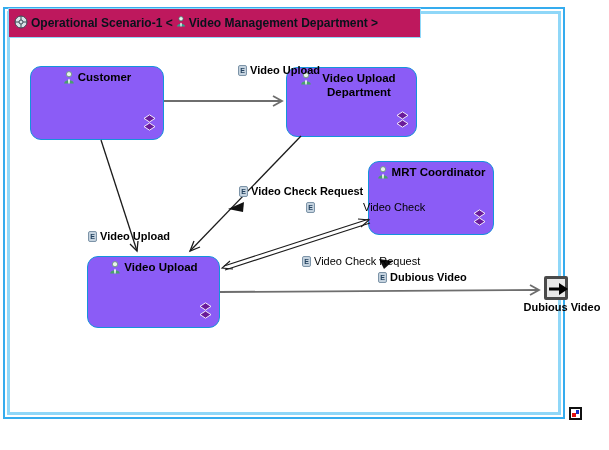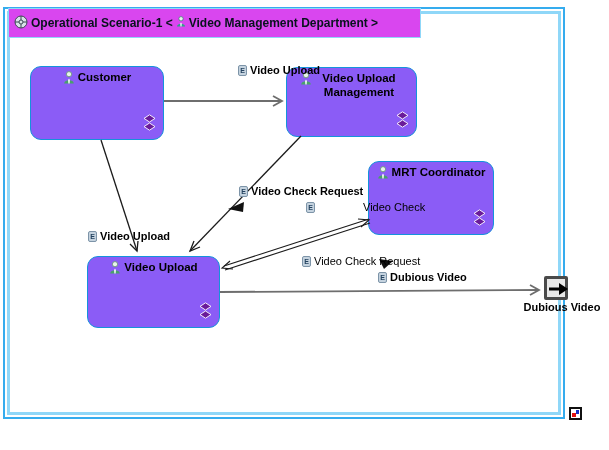--- a/index.html
+++ b/index.html
@@ -7,21 +7,21 @@
          font-family:"Liberation Sans",sans-serif;overflow:hidden;}
 
   
   .frame-outer{position:absolute;left:3px;top:7px;width:558px;height:408px;
                border:2px solid #35ACEE;}
   .frame-inner{position:absolute;left:2px;top:2px;right:2px;bottom:2px;
                border:3px solid #8FD7F8;}
 
   
   .titlebar{position:absolute;left:8px;top:8px;width:413px;height:30px;
-            background:#d946ef;border:1px solid #8FD7F8;display:flex;
+            background:#be185d;border:1px solid #8FD7F8;display:flex;
             align-items:center;gap:3px;padding-left:5px;box-sizing:border-box;
             font-size:12px;font-weight:bold;color:#07131c;white-space:nowrap;}
 
   
   .node{position:absolute;background:#8b5cf6;border:1px solid #1593DB;
         border-radius:11px;box-sizing:border-box;}
   .e0{left:30px;top:66px;width:134px;height:74px;}
   .e1{left:286px;top:67px;width:131px;height:70px;}
   .e2{left:368px;top:161px;width:126px;height:74px;}
   .e3{left:87px;top:256px;width:133px;height:72px;}
@@ -87,21 +87,21 @@
         </svg></span>
   </div>
 
   <div class="node e1">
     <div class="hdr">
       <span><svg width="12" height="13" viewBox="0 0 12 13">
             <circle cx="6" cy="3.2" r="2.6" fill="#EAF4EC" stroke="#5B8F6B" stroke-width="0.8"></circle>
             <path d="M1.2,12.5 C1.2,8.2 10.8,8.2 10.8,12.5 Z" fill="#49A06B"></path>
             <path d="M5,7.6 L6,9 L7,7.6 L6.6,12.5 L5.4,12.5 Z" fill="#FFFFFF"></path>
           </svg></span>
-      <span class="nm">Video Upload Management</span>
+      <span class="nm">Video Upload Department</span>
     </div>
     <span class="corner"><svg width="13" height="17" viewBox="0 0 13 17">
           <polygon points="6.5,0.8 12,4.4 6.5,8 1,4.4" fill="#6A1B9A" stroke="#fff" stroke-width="0.9"></polygon>
           <polygon points="6.5,9 12,12.6 6.5,16.2 1,12.6" fill="#6A1B9A" stroke="#fff" stroke-width="0.9"></polygon>
         </svg></span>
   </div>
 
   <div class="node e2">
     <div class="hdr">
       <span><svg width="12" height="13" viewBox="0 0 12 13">

